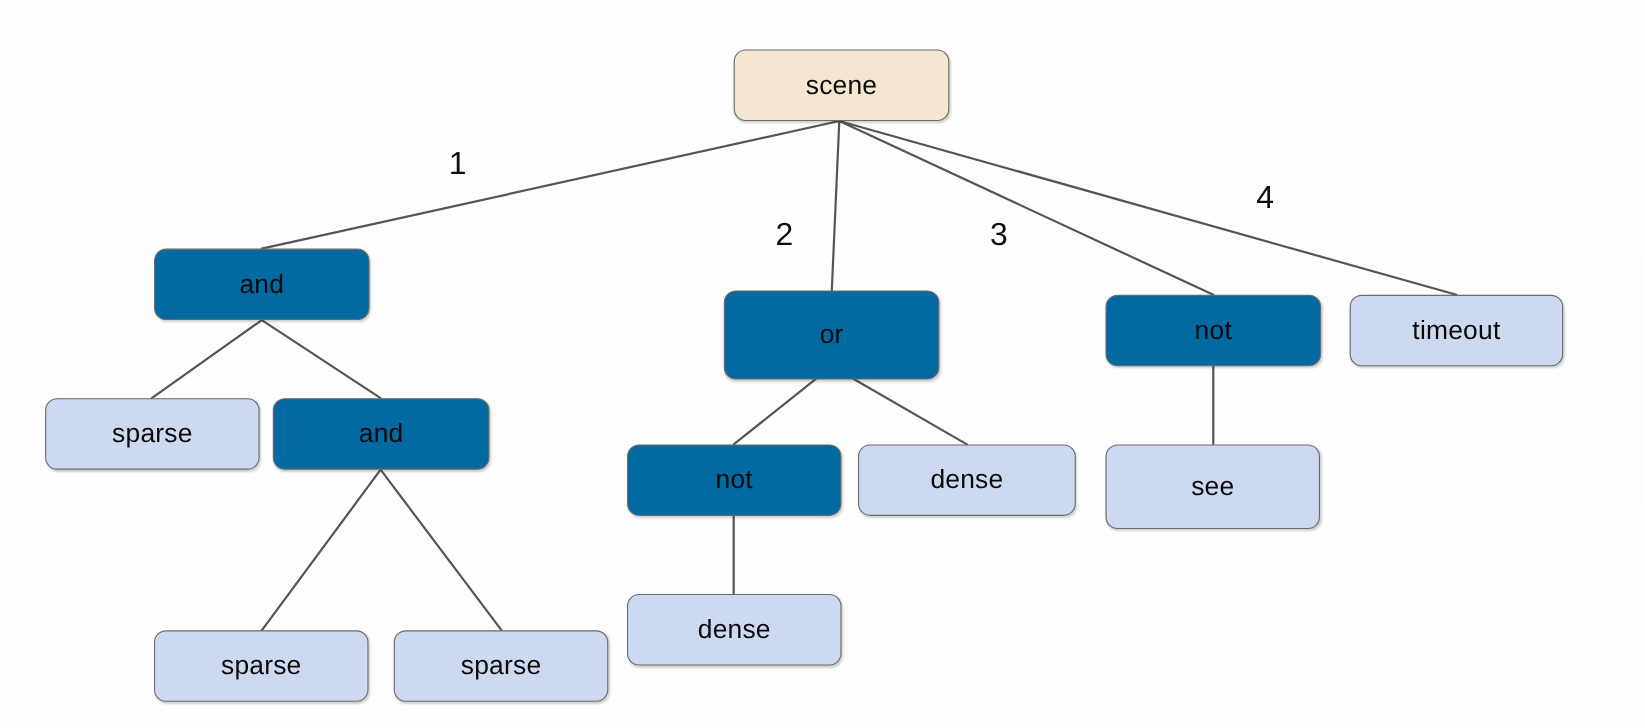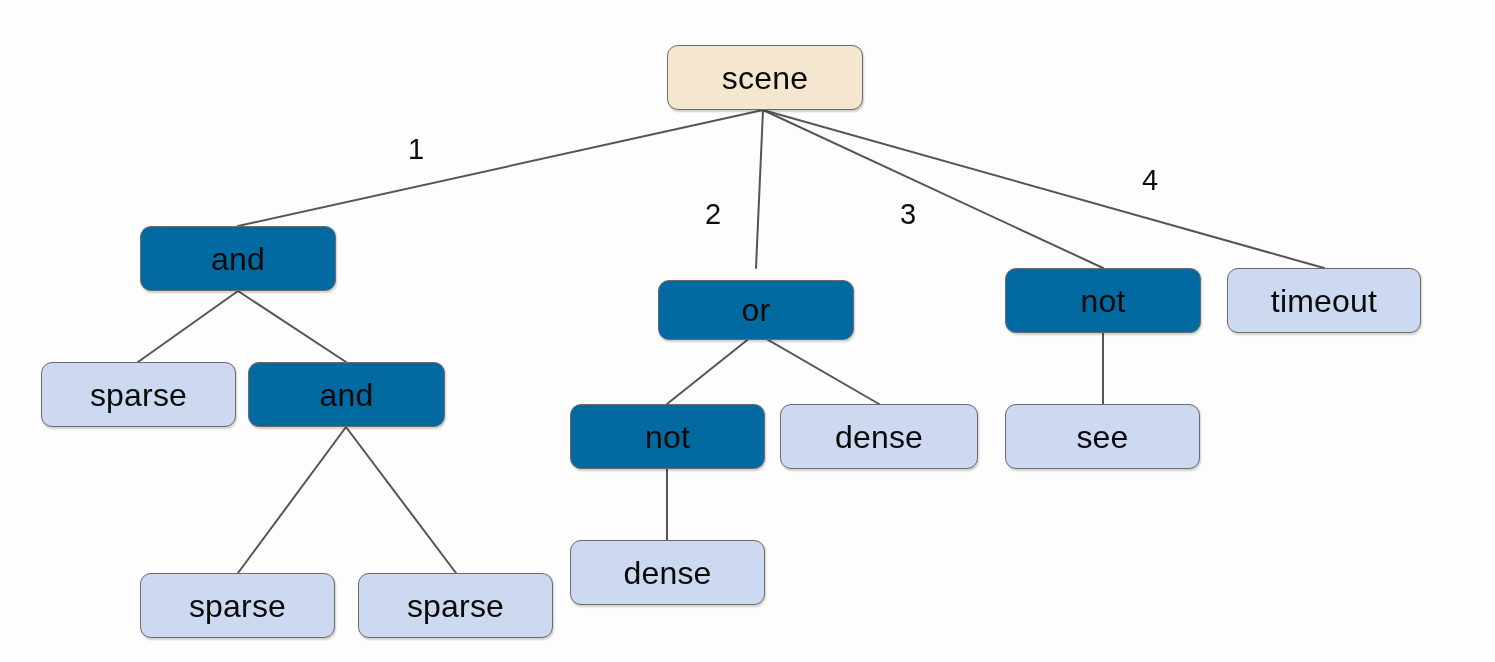--- a/index.html
+++ b/index.html
@@ -27,21 +27,21 @@
     pointer-events: none;
   }
   .node {
     position: absolute;
     box-sizing: border-box;
     display: flex;
     align-items: center;
     justify-content: center;
     border: 1.6px solid #6b6b6b;
     border-radius: 11px;
-    font-size: 32px;
+    font-size: 24px;
     line-height: 1;
     color: #0a0a0a;
     letter-spacing: 0.2px;
     box-shadow: 1px 1.5px 2px rgba(0,0,0,0.18);
     user-select: none;
   }
   .node.root {
     background: #f5e6cf;
   }
   .node.op {
@@ -73,28 +73,28 @@
       <line x1="346" y1="427" x2="238" y2="573" stroke="#555555" stroke-width="2" stroke-linecap="round"></line>
       <line x1="346" y1="427" x2="456" y2="573" stroke="#555555" stroke-width="2" stroke-linecap="round"></line>
       <line x1="756" y1="333" x2="667" y2="404" stroke="#555555" stroke-width="2" stroke-linecap="round"></line>
       <line x1="756" y1="333" x2="879" y2="404" stroke="#555555" stroke-width="2" stroke-linecap="round"></line>
       <line x1="667" y1="469" x2="667" y2="540" stroke="#555555" stroke-width="2" stroke-linecap="round"></line>
       <line x1="1103" y1="333" x2="1103" y2="404" stroke="#555555" stroke-width="2" stroke-linecap="round"></line>
     </svg>
   <div id="node-layer">
       <div class="node root" style="left: 667px; top: 45px; width: 196px; height: 65px;">scene</div>
       <div class="node op" style="left: 140px; top: 226px; width: 196px; height: 65px;">and</div>
-      <div class="node op" style="left: 658px; top: 280px; width: 196px; height: 60px;">or</div>
+      <div class="node op" style="left: 658px; top: 264px; width: 196px; height: 81px;">or</div>
       <div class="node op" style="left: 1005px; top: 268px; width: 196px; height: 65px;">not</div>
       <div class="node term" style="left: 1227px; top: 268px; width: 194px; height: 65px;">timeout</div>
       <div class="node term" style="left: 41px; top: 362px; width: 195px; height: 65px;">sparse</div>
       <div class="node op" style="left: 248px; top: 362px; width: 197px; height: 65px;">and</div>
       <div class="node op" style="left: 570px; top: 404px; width: 195px; height: 65px;">not</div>
       <div class="node term" style="left: 780px; top: 404px; width: 198px; height: 65px;">dense</div>
-      <div class="node term" style="left: 1005px; top: 404px; width: 195px; height: 65px;">see</div>
+      <div class="node term" style="left: 1005px; top: 404px; width: 195px; height: 77px;">see</div>
       <div class="node term" style="left: 570px; top: 540px; width: 195px; height: 65px;">dense</div>
       <div class="node term" style="left: 140px; top: 573px; width: 195px; height: 65px;">sparse</div>
       <div class="node term" style="left: 358px; top: 573px; width: 195px; height: 65px;">sparse</div>
     </div>
   <div id="label-layer">
       <div class="edge-label" style="left: 408px; top: 135px;">1</div>
       <div class="edge-label" style="left: 705px; top: 200px;">2</div>
       <div class="edge-label" style="left: 900px; top: 200px;">3</div>
       <div class="edge-label" style="left: 1142px; top: 166px;">4</div>
     </div>

